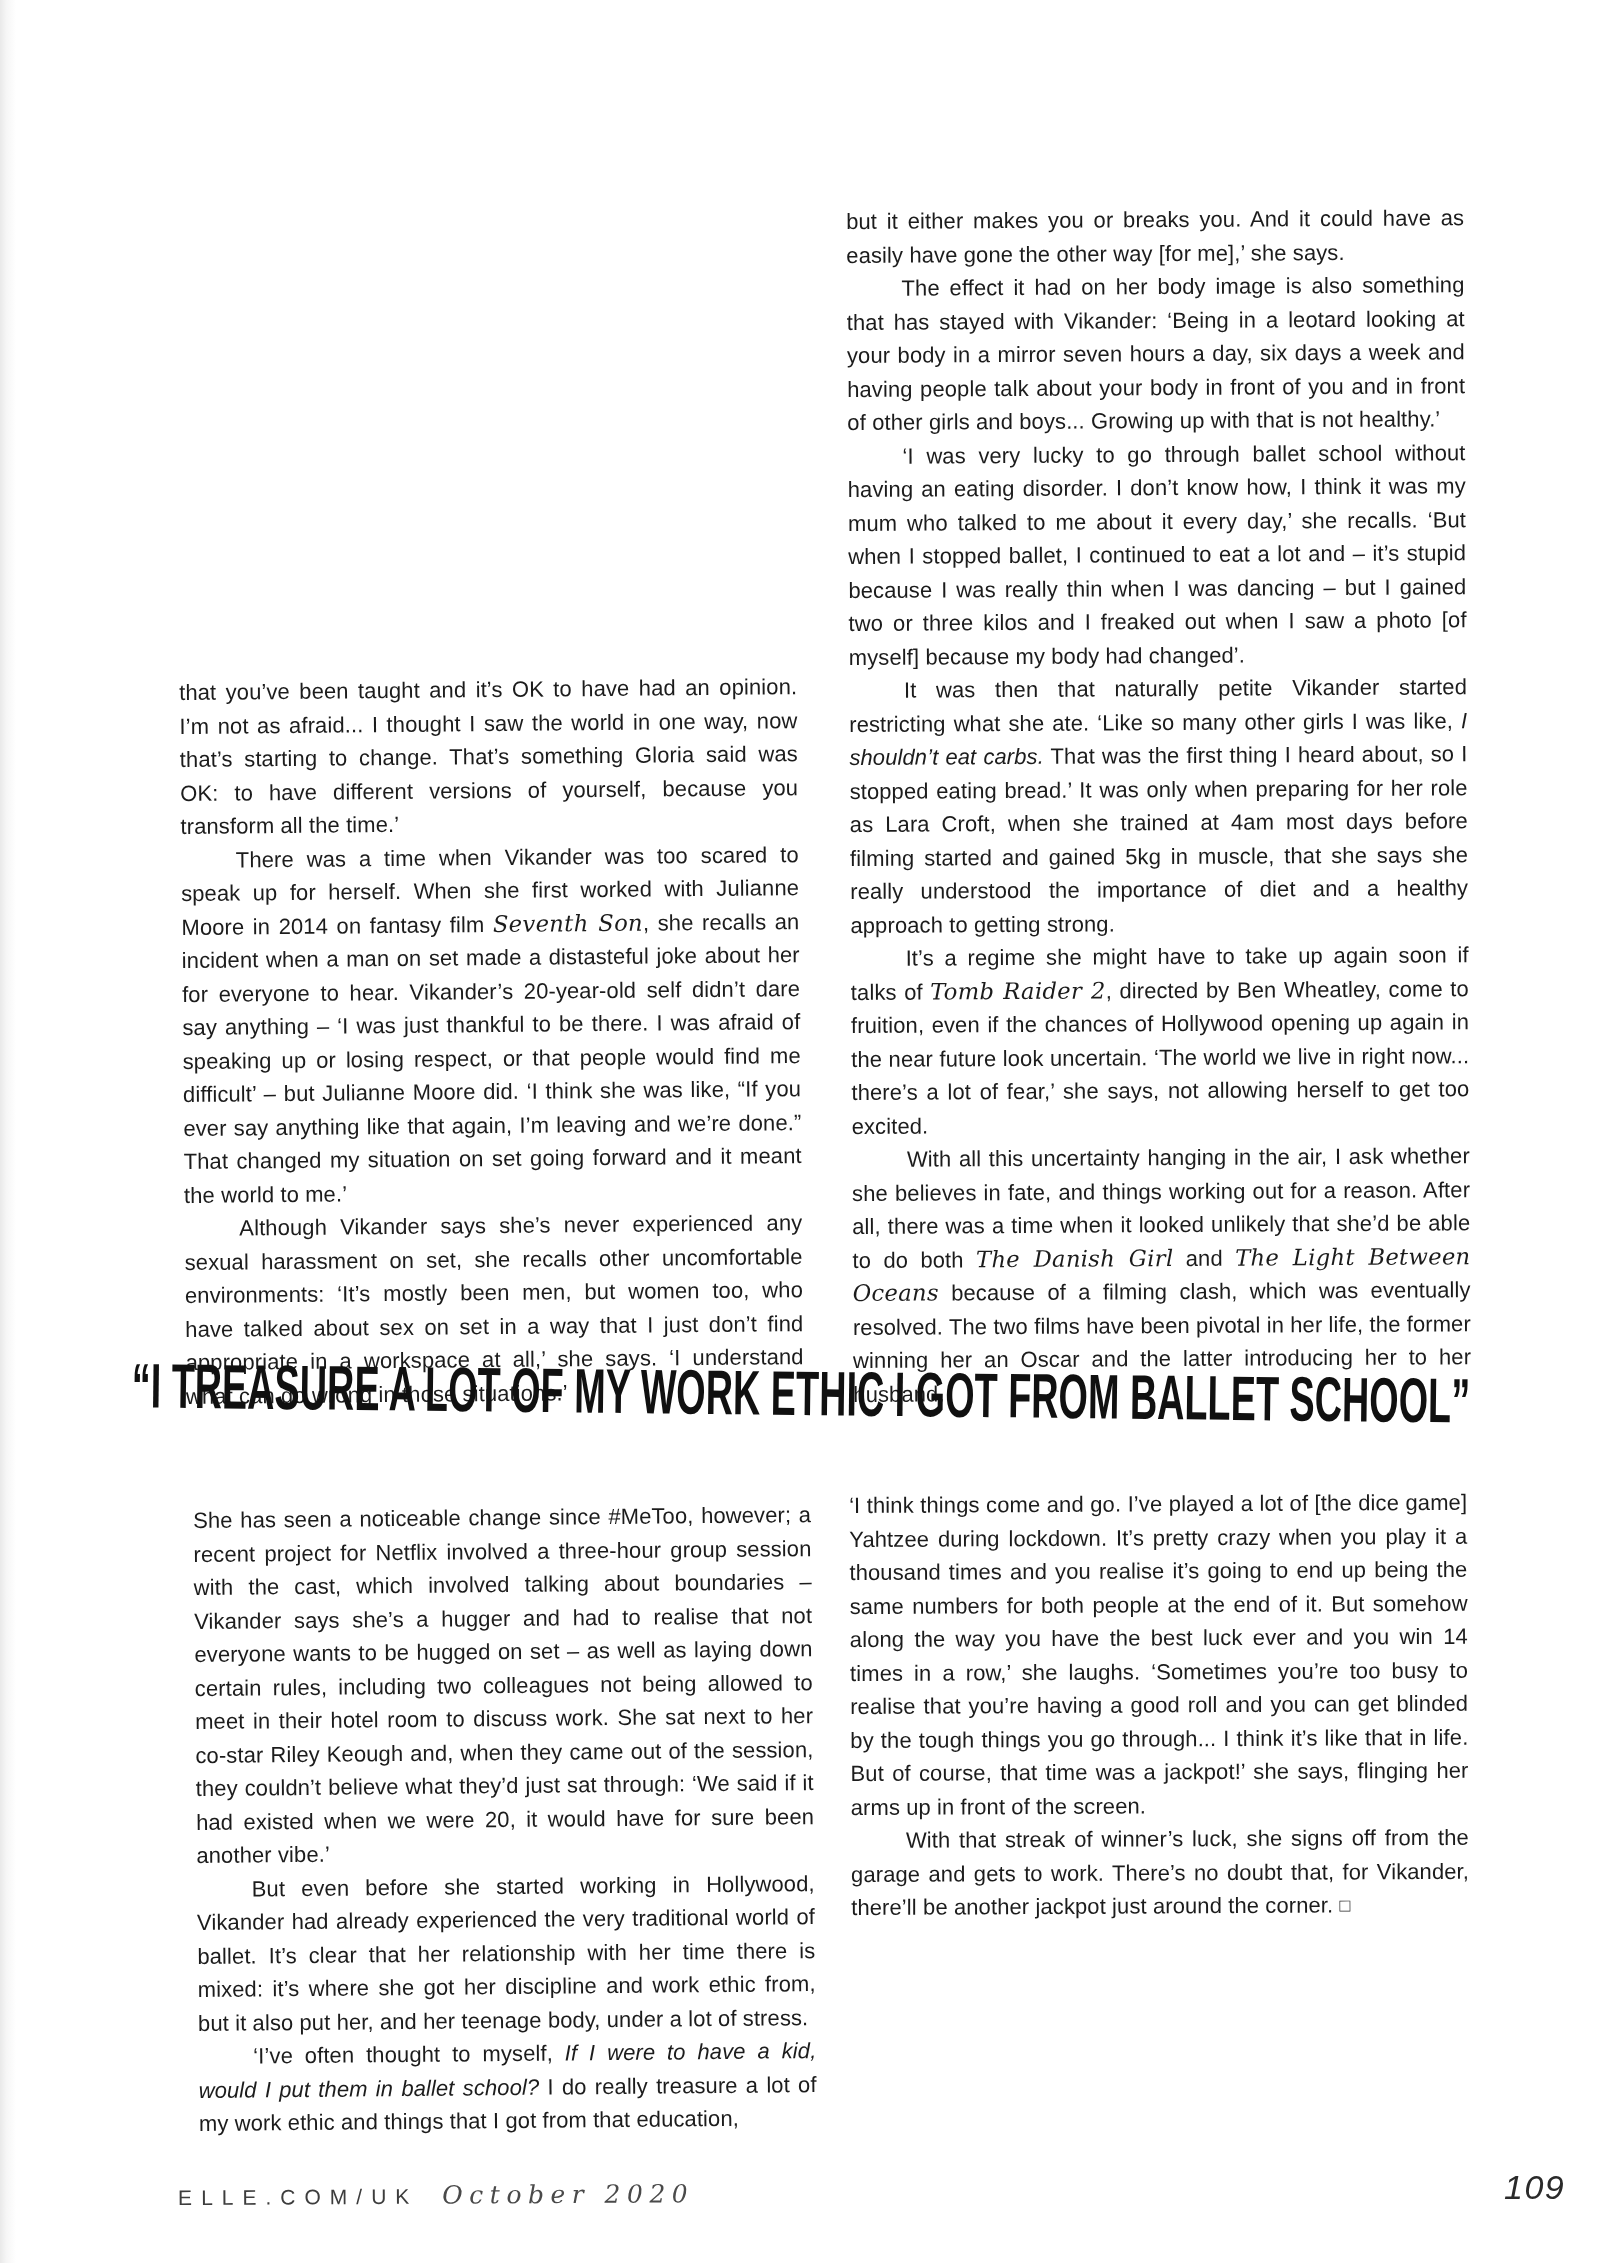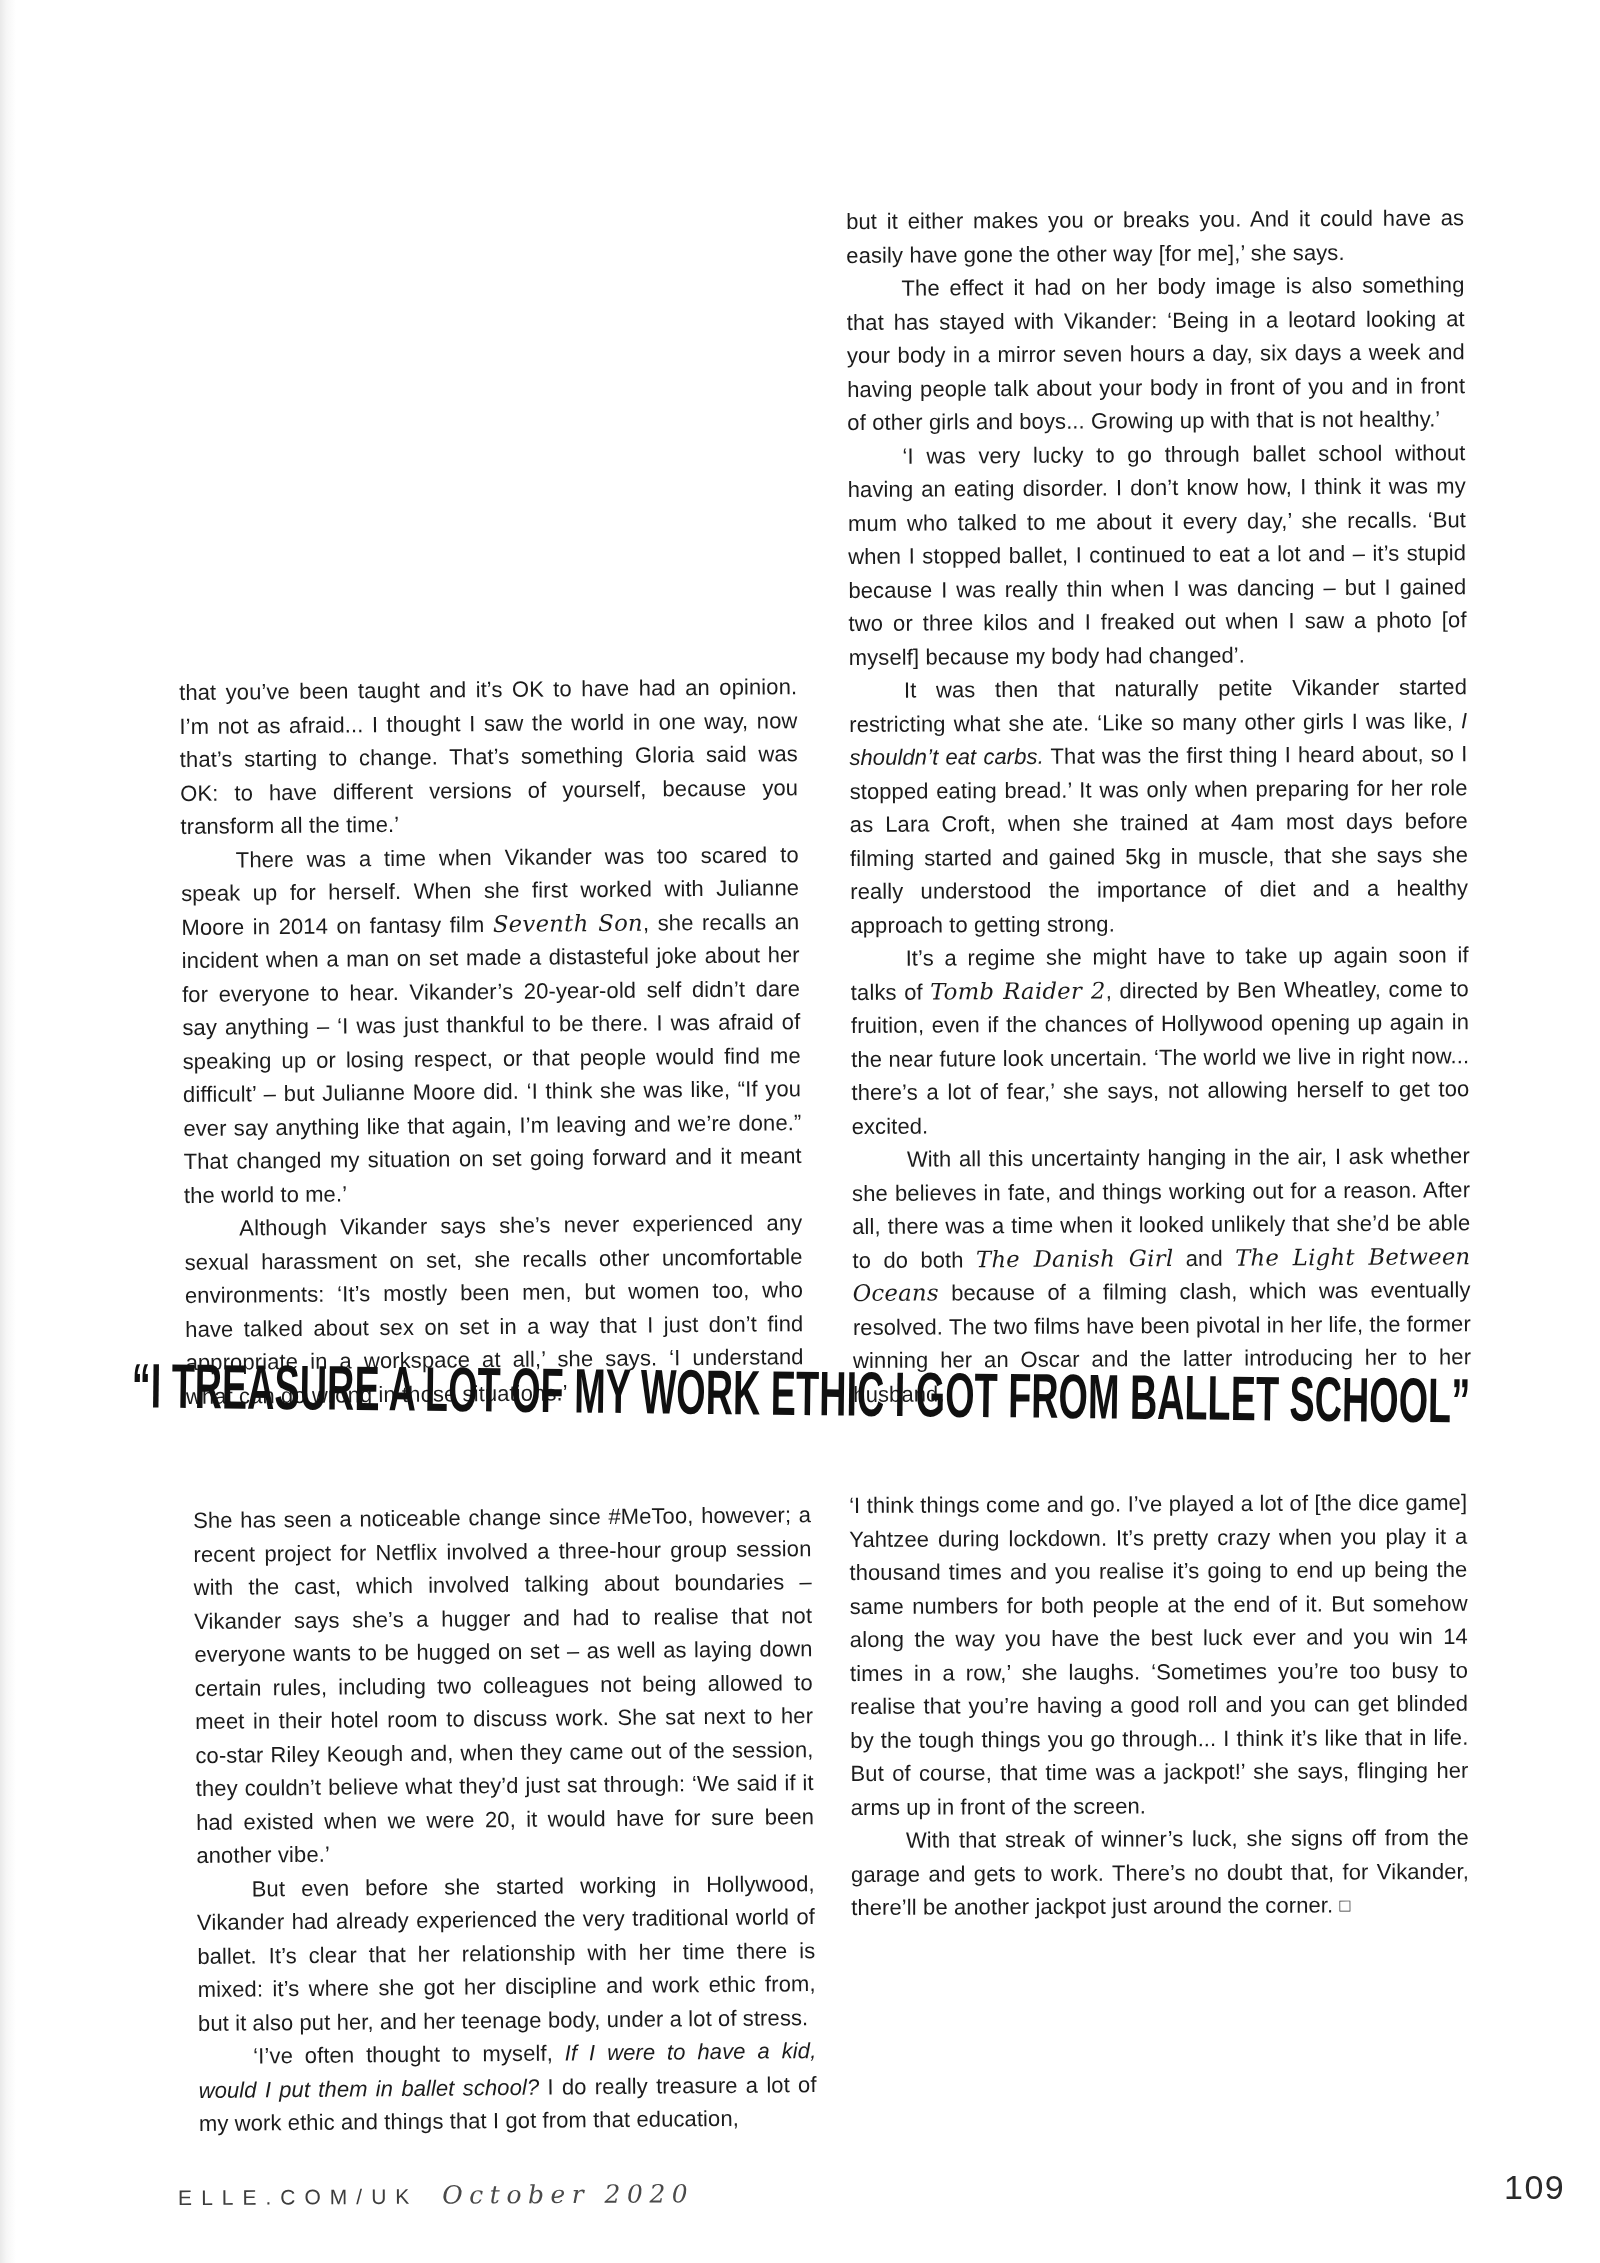--- a/index.html
+++ b/index.html
@@ -54,21 +54,21 @@
     transform:rotate(-0.3deg); transform-origin:left top;
     color:#3d3d3d;
   }
   .footer-brand { font-size:21px; letter-spacing:9px; }
   .footer-issue {
     font-family:"DejaVu Serif", serif; font-style:italic;
     font-size:25px; letter-spacing:6.5px; margin-left:24px; color:#4a4a4a;
   }
   .page-number {
     position:absolute; left:1504px; top:2168px;
-    font-size:34px; letter-spacing:1.5px; color:#2a2a2a;
+    font-size:34px; letter-spacing:1.5px; color:#2a2a2a;font-style:italic;
   }
 </style>
 </head>
 <body>
 
 <div class="page">
 
   <div class="scan-edge"></div>
 
   <div class="col" id="col-top-right">

